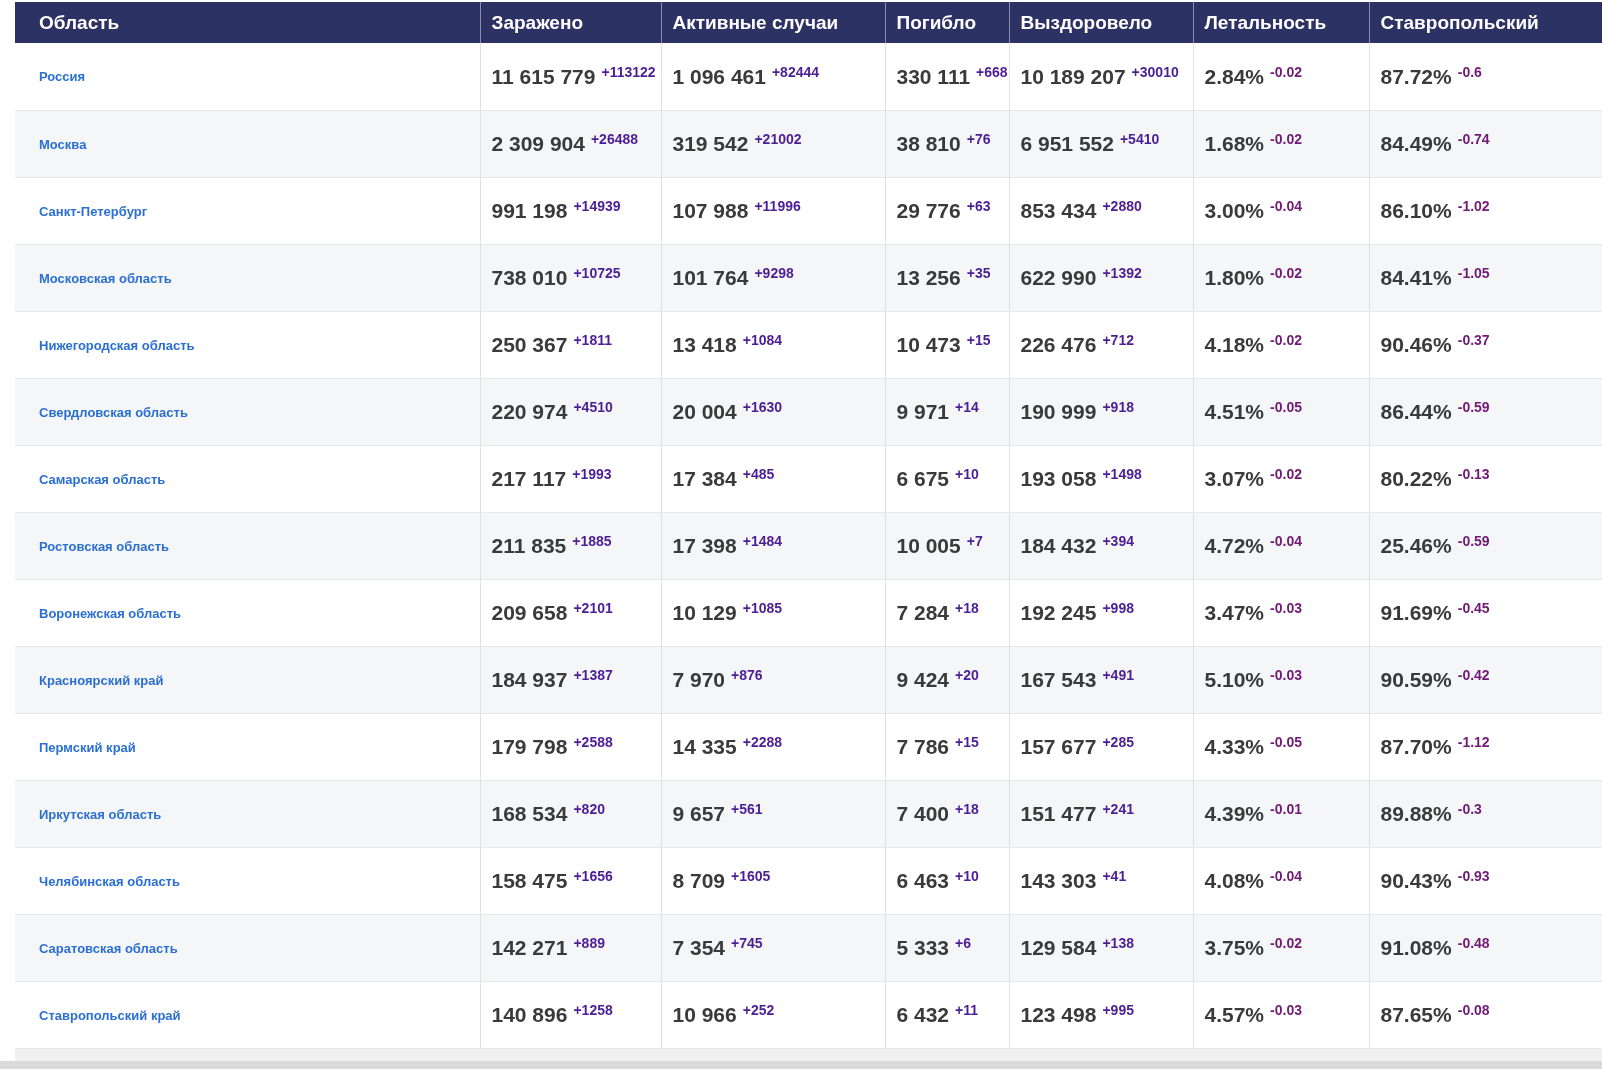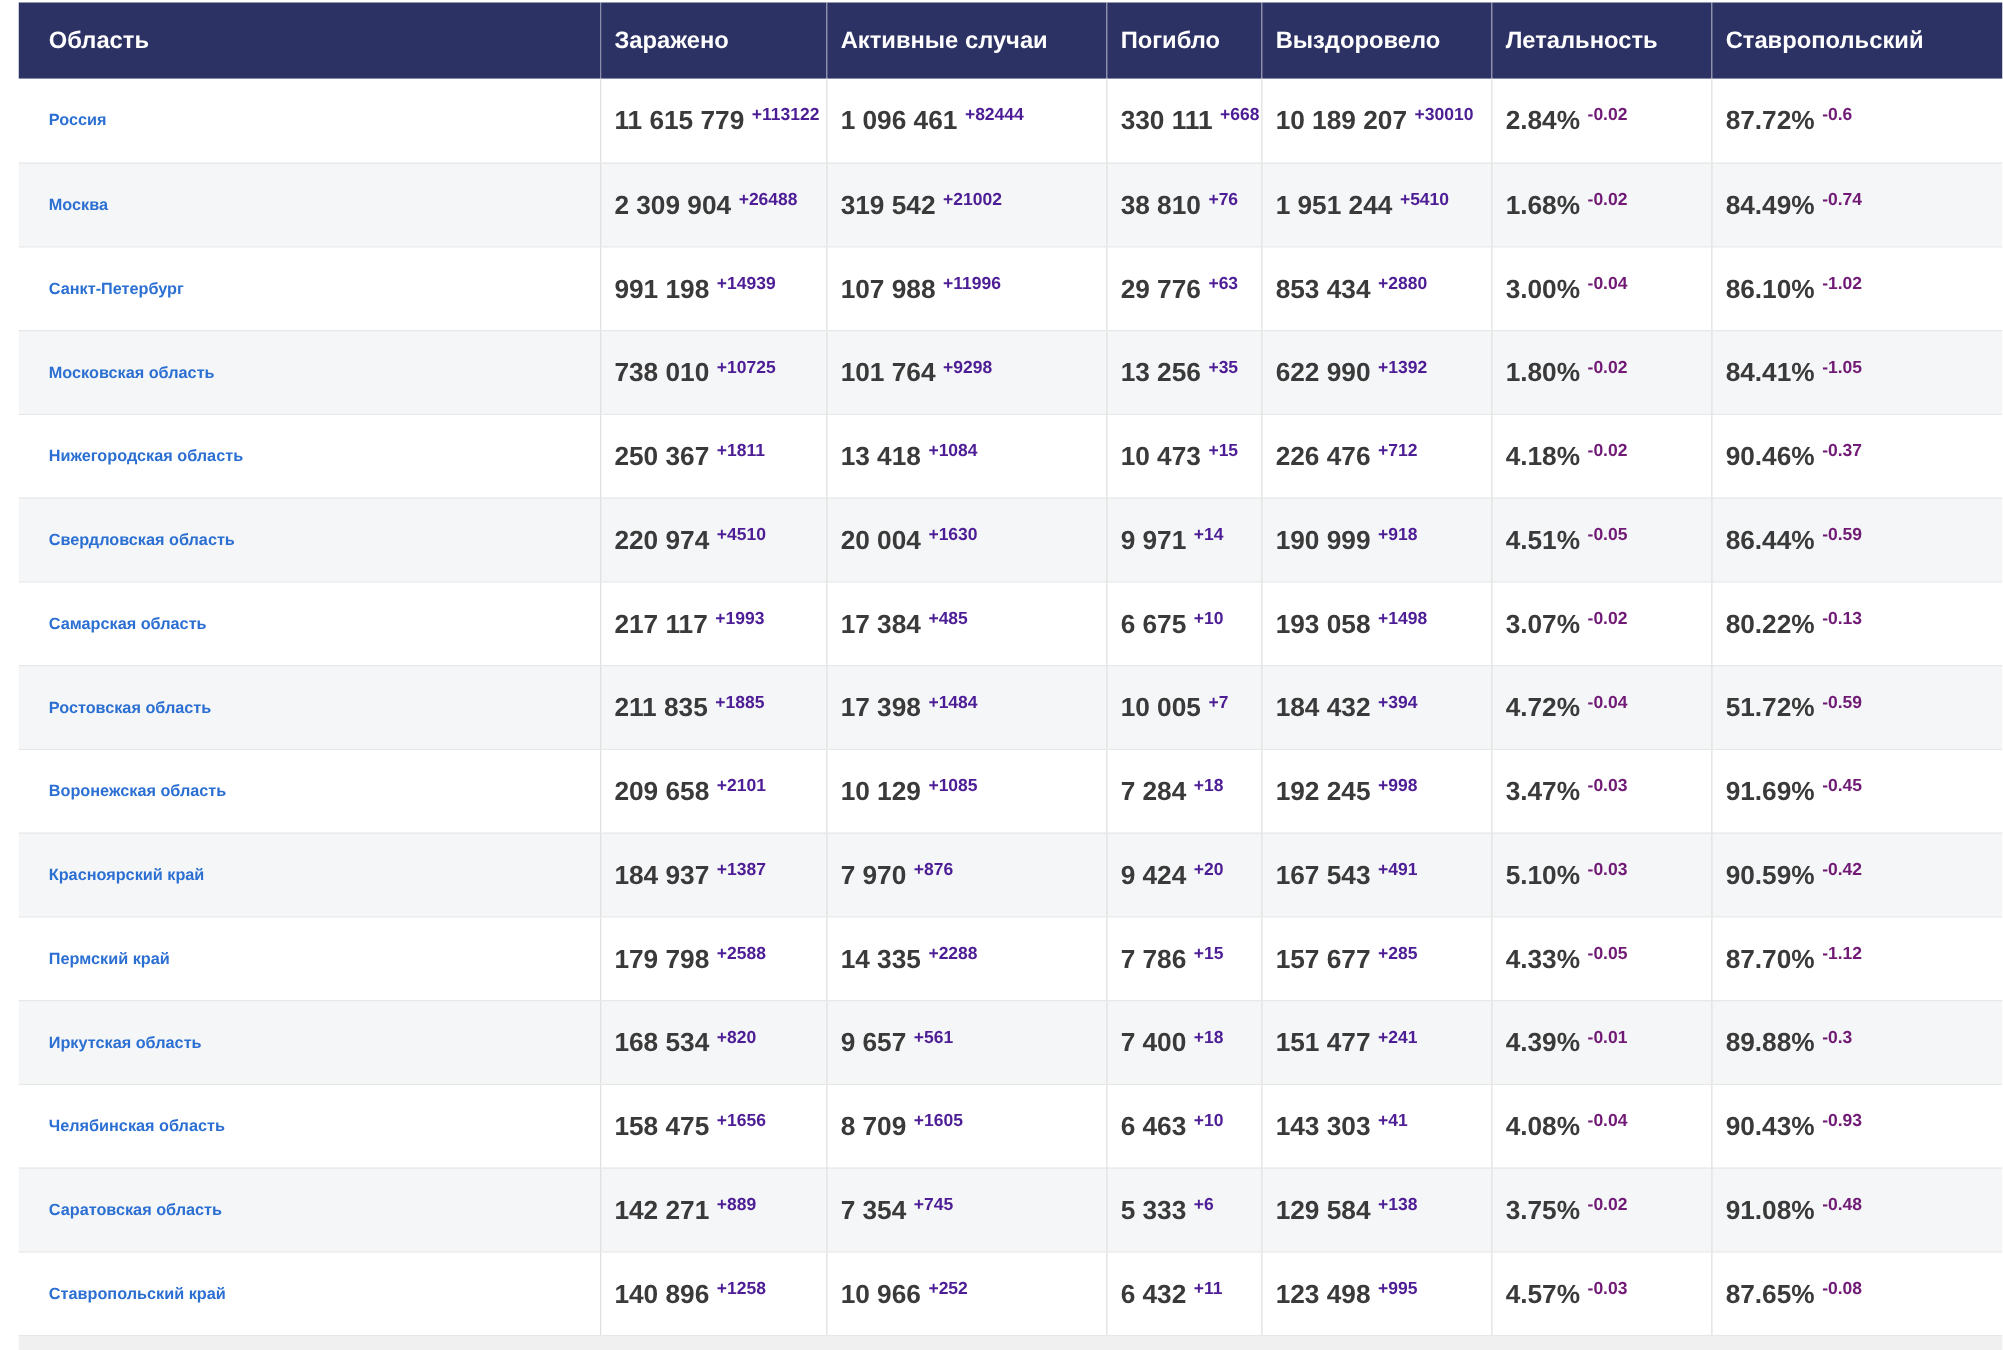--- a/index.html
+++ b/index.html
@@ -23,21 +23,21 @@
   col.c5 { width: 184px; }
   col.c6 { width: 176px; }
   col.c7 { width: 233px; }
 
   thead th {
     background: #2d3264;
     color: #ffffff;
     font-size: 19px;
     font-weight: 700;
     text-align: left;
-    height: 61px;
+    height: 41px;
     padding: 0 0 0 11px;
     border-right: 1px solid rgba(255,255,255,0.45);
     white-space: nowrap;
   }
   thead th:last-child { border-right: none; }
   thead th.first { padding-left: 24px; }
 
   tbody td {
     height: 67px;
     padding: 0 0 0 11px;
@@ -115,21 +115,21 @@
           <td><span class="num">330 111</span><span class="delta red">+668</span></td>
           <td><span class="num">10 189 207</span><span class="delta red">+30010</span></td>
           <td><span class="num">2.84%</span><span class="delta green">-0.02</span></td>
           <td><span class="num">87.72%</span><span class="delta green">-0.6</span></td>
         </tr>
         <tr>
           <td class="first"><a class="region">Москва</a></td>
           <td><span class="num">2 309 904</span><span class="delta red">+26488</span></td>
           <td><span class="num">319 542</span><span class="delta red">+21002</span></td>
           <td><span class="num">38 810</span><span class="delta red">+76</span></td>
-          <td><span class="num">1 951 244</span><span class="delta red">+5410</span></td>
+          <td><span class="num">6 951 552</span><span class="delta red">+5410</span></td>
           <td><span class="num">1.68%</span><span class="delta green">-0.02</span></td>
           <td><span class="num">84.49%</span><span class="delta green">-0.74</span></td>
         </tr>
         <tr>
           <td class="first"><a class="region">Санкт-Петербург</a></td>
           <td><span class="num">991 198</span><span class="delta red">+14939</span></td>
           <td><span class="num">107 988</span><span class="delta red">+11996</span></td>
           <td><span class="num">29 776</span><span class="delta red">+63</span></td>
           <td><span class="num">853 434</span><span class="delta red">+2880</span></td>
           <td><span class="num">3.00%</span><span class="delta green">-0.04</span></td>
@@ -171,21 +171,21 @@
           <td><span class="num">3.07%</span><span class="delta green">-0.02</span></td>
           <td><span class="num">80.22%</span><span class="delta green">-0.13</span></td>
         </tr>
         <tr>
           <td class="first"><a class="region">Ростовская область</a></td>
           <td><span class="num">211 835</span><span class="delta red">+1885</span></td>
           <td><span class="num">17 398</span><span class="delta red">+1484</span></td>
           <td><span class="num">10 005</span><span class="delta red">+7</span></td>
           <td><span class="num">184 432</span><span class="delta red">+394</span></td>
           <td><span class="num">4.72%</span><span class="delta green">-0.04</span></td>
-          <td><span class="num">51.72%</span><span class="delta green">-0.59</span></td>
+          <td><span class="num">25.46%</span><span class="delta green">-0.59</span></td>
         </tr>
         <tr>
           <td class="first"><a class="region">Воронежская область</a></td>
           <td><span class="num">209 658</span><span class="delta red">+2101</span></td>
           <td><span class="num">10 129</span><span class="delta red">+1085</span></td>
           <td><span class="num">7 284</span><span class="delta red">+18</span></td>
           <td><span class="num">192 245</span><span class="delta red">+998</span></td>
           <td><span class="num">3.47%</span><span class="delta green">-0.03</span></td>
           <td><span class="num">91.69%</span><span class="delta green">-0.45</span></td>
         </tr>

